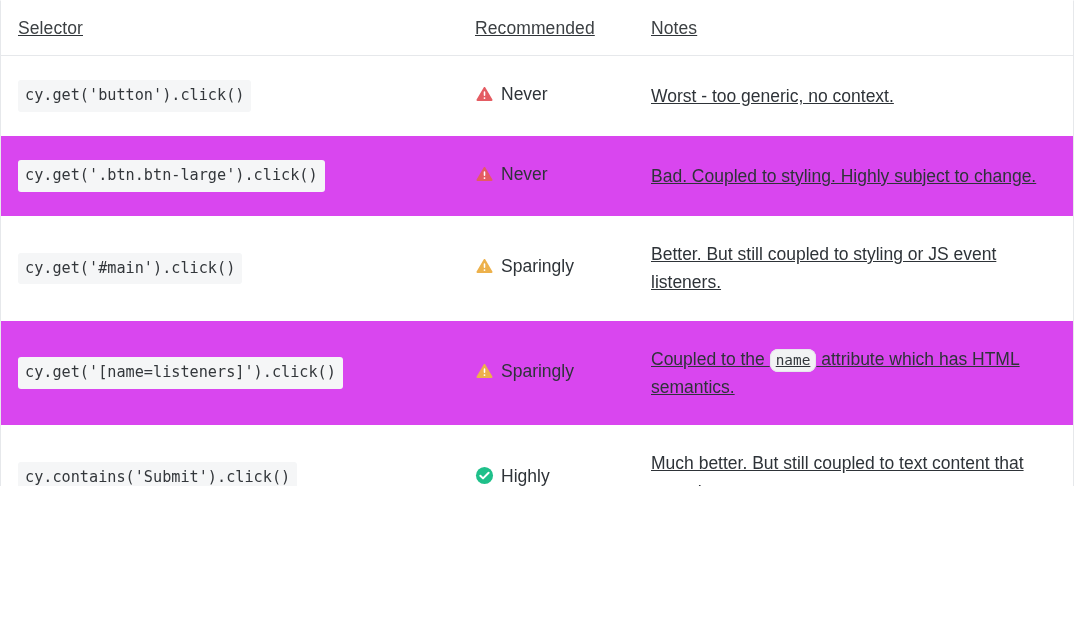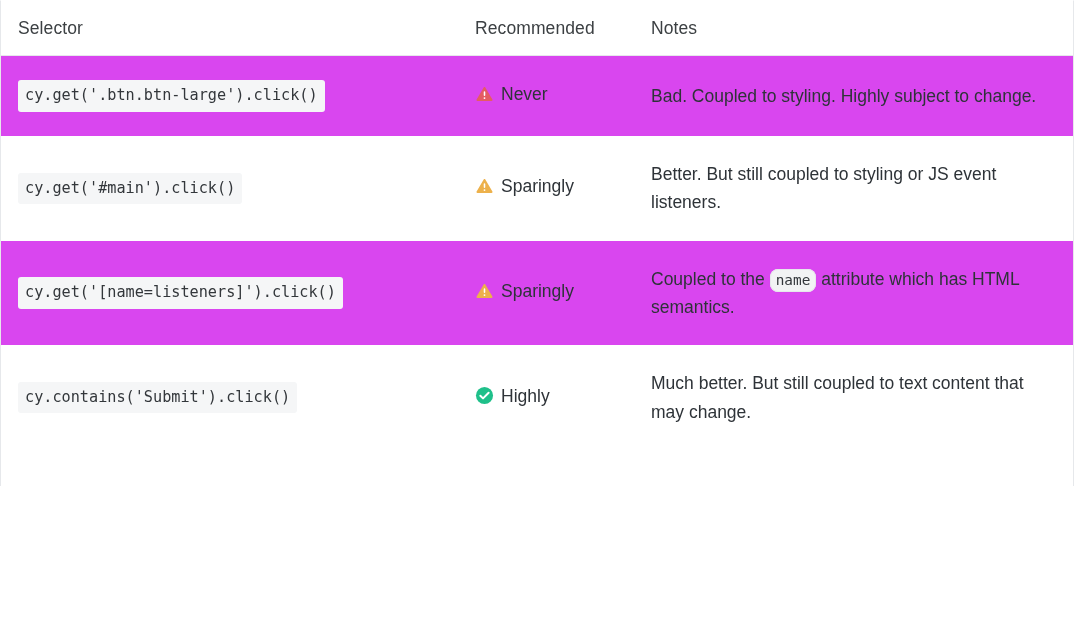--- a/index.html
+++ b/index.html
@@ -16,20 +16,21 @@
   }
 
   .table-wrap {
     width: 1074px;
     height: 486px;
     box-sizing: border-box;
     border-left: 1px solid #e6e8eb;
     border-right: 1px solid #e6e8eb;
     border-top: 1px solid #ffffff;
     overflow: hidden;
+    text-decoration: underline;
   }
 
   table.selector-table {
     width: 100%;
     border-collapse: collapse;
     table-layout: fixed;
   }
 
   col.col-selector    { width: 472px; }
   col.col-recommended { width: 178px; }
@@ -123,20 +124,36 @@
       <col class="col-notes">
     </colgroup>
     <thead>
       <tr>
         <th class="h-selector">Selector</th>
         <th class="h-recommended">Recommended</th>
         <th class="h-notes">Notes</th>
       </tr>
     </thead>
     <tbody id="table-body">
+        <tr class="row-even">
+          <td class="cell-selector"><code class="code-chip">cy.get('button').click()</code></td>
+          <td class="cell-recommended"><span class="rec-inner">
+              <span class="rec-icon">
+                <svg viewBox="0 0 20 20" xmlns="http://www.w3.org/2000/svg">
+                  <path d="M9.13 2.6c0.39-0.66 1.35-0.66 1.74 0l7.45 12.6c0.4 0.67-0.09 1.52-0.87 1.52H2.55c-0.78 0-1.27-0.85-0.87-1.52z" fill="#e45c63"></path>
+                  <rect x="9.18" y="6.5" width="1.64" height="5.1" rx="0.82" fill="#ffffff"></rect>
+                  <circle cx="10" cy="13.75" r="0.98" fill="#ffffff"></circle>
+                </svg>
+              </span>
+              <span class="rec-label">Never</span>
+            </span></td>
+          <td class="cell-notes">
+            <span class="notes-text"><span>Worst - too generic, no context.</span></span>
+          </td>
+        </tr>
         <tr class="row-odd">
           <td class="cell-selector"><code class="code-chip">cy.get('.btn.btn-large').click()</code></td>
           <td class="cell-recommended"><span class="rec-inner">
               <span class="rec-icon">
                 <svg viewBox="0 0 20 20" xmlns="http://www.w3.org/2000/svg">
                   <path d="M9.13 2.6c0.39-0.66 1.35-0.66 1.74 0l7.45 12.6c0.4 0.67-0.09 1.52-0.87 1.52H2.55c-0.78 0-1.27-0.85-0.87-1.52z" fill="#e45c63"></path>
                   <rect x="9.18" y="6.5" width="1.64" height="5.1" rx="0.82" fill="#ffffff"></rect>
                   <circle cx="10" cy="13.75" r="0.98" fill="#ffffff"></circle>
                 </svg>
               </span>

